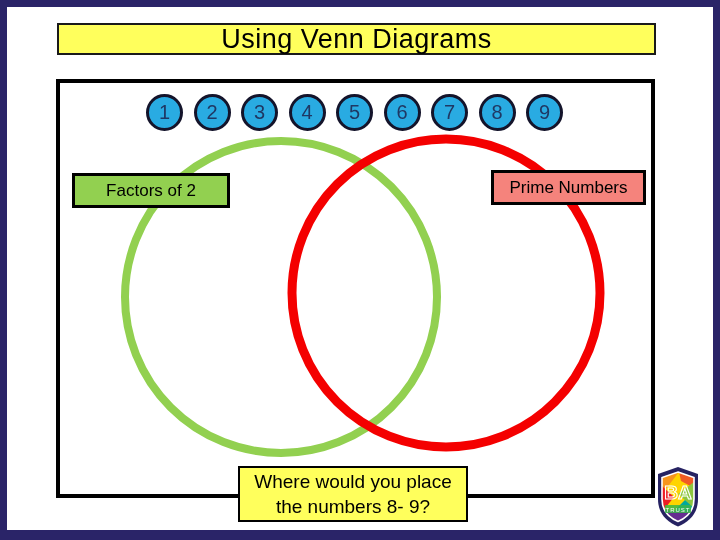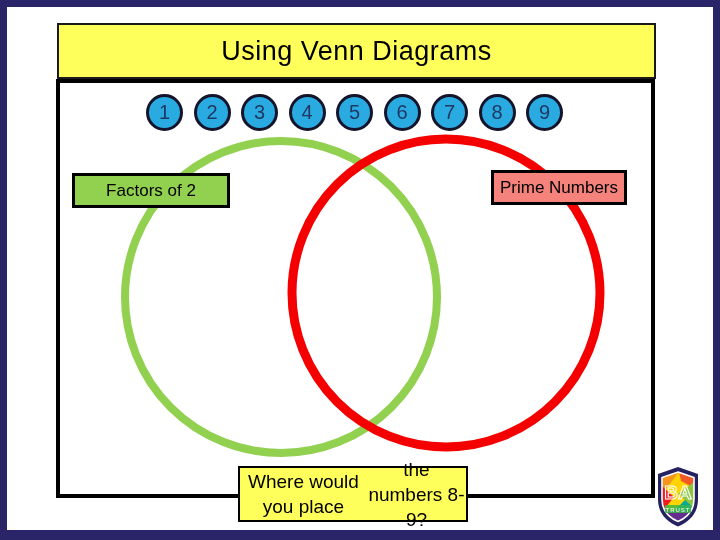--- a/index.html
+++ b/index.html
@@ -12,21 +12,21 @@
   }
   .slide{position:absolute;inset:0;background:#ffffff;}
   
   .edge{position:absolute;background:#2A2468;z-index:30;}
   .edge-top{left:0;top:0;width:720px;height:7px;}
   .edge-left{left:0;top:0;width:7px;height:540px;}
   .edge-right{left:713px;top:0;width:7px;height:540px;}
   .edge-bottom{left:0;top:530px;width:720px;height:10px;}
 
   .title-bar{
-    position:absolute;left:57px;top:23px;width:599px;height:56px;
+    position:absolute;left:57px;top:23px;width:599px;height:32px;
     background:#FFFF5C;border:2px solid #1a1a1a;box-sizing:border-box;
     display:flex;align-items:center;justify-content:center;
     font-size:27px;color:#000;letter-spacing:0.5px;z-index:5;
   }
 
   .content-box{
     position:absolute;left:56px;top:79px;width:599px;height:419px;
     background:#ffffff;border:4px solid #000;box-sizing:border-box;z-index:1;
   }
 
@@ -41,26 +41,26 @@
     display:flex;align-items:center;justify-content:center;
     font-size:20px;color:#1F3864;cursor:grab;
   }
 
   .set-label{
     position:absolute;height:35px;box-sizing:border-box;
     border:3px solid #000;display:flex;align-items:center;justify-content:center;
     font-size:17px;color:#000;z-index:7;
   }
   .label-factors{left:72px;top:173px;width:158px;background:#92D050;}
-  .label-primes{left:491px;top:170px;width:136px;background:#F5837C;}
+  .label-primes{left:491px;top:170px;width:155px;background:#F5837C;}
 
   .question-box{
     position:absolute;left:238px;top:466px;width:230px;height:56px;
     background:#FFFF5C;border:2px solid #000;box-sizing:border-box;
-    display:flex;flex-direction:row;align-items:center;justify-content:center;
+    display:flex;flex-direction:column;align-items:center;justify-content:center;
     font-size:19px;line-height:25px;color:#000;text-align:center;z-index:10;
   }
 
   .logo{position:absolute;left:655px;top:466px;width:46px;height:62px;z-index:40;}
 </style>
 </head>
 <body>
 
 <div class="slide">
 

